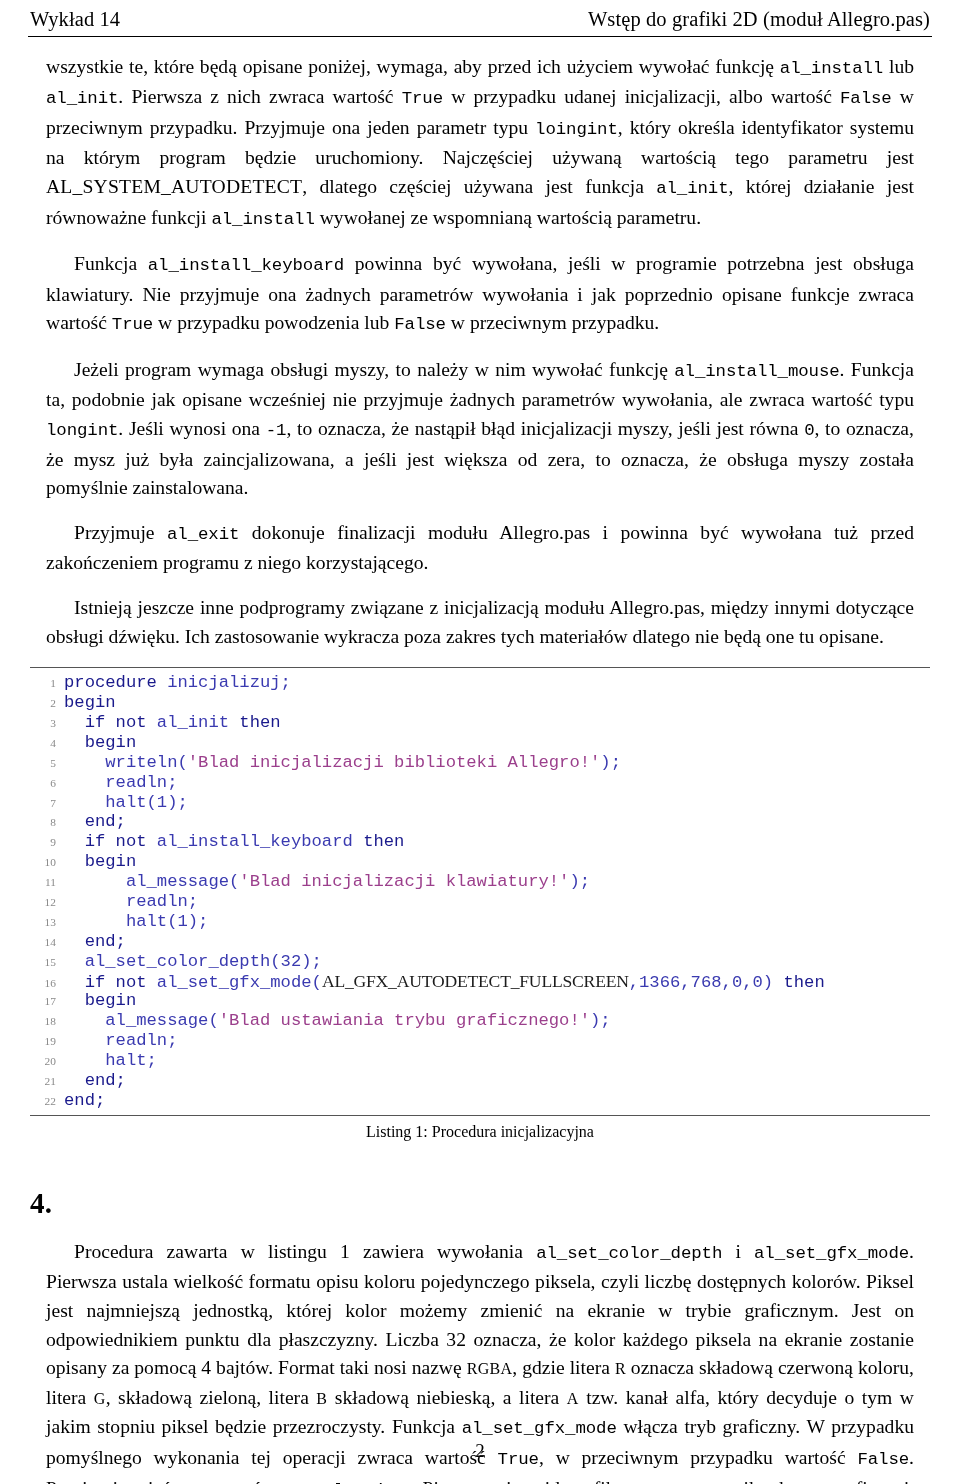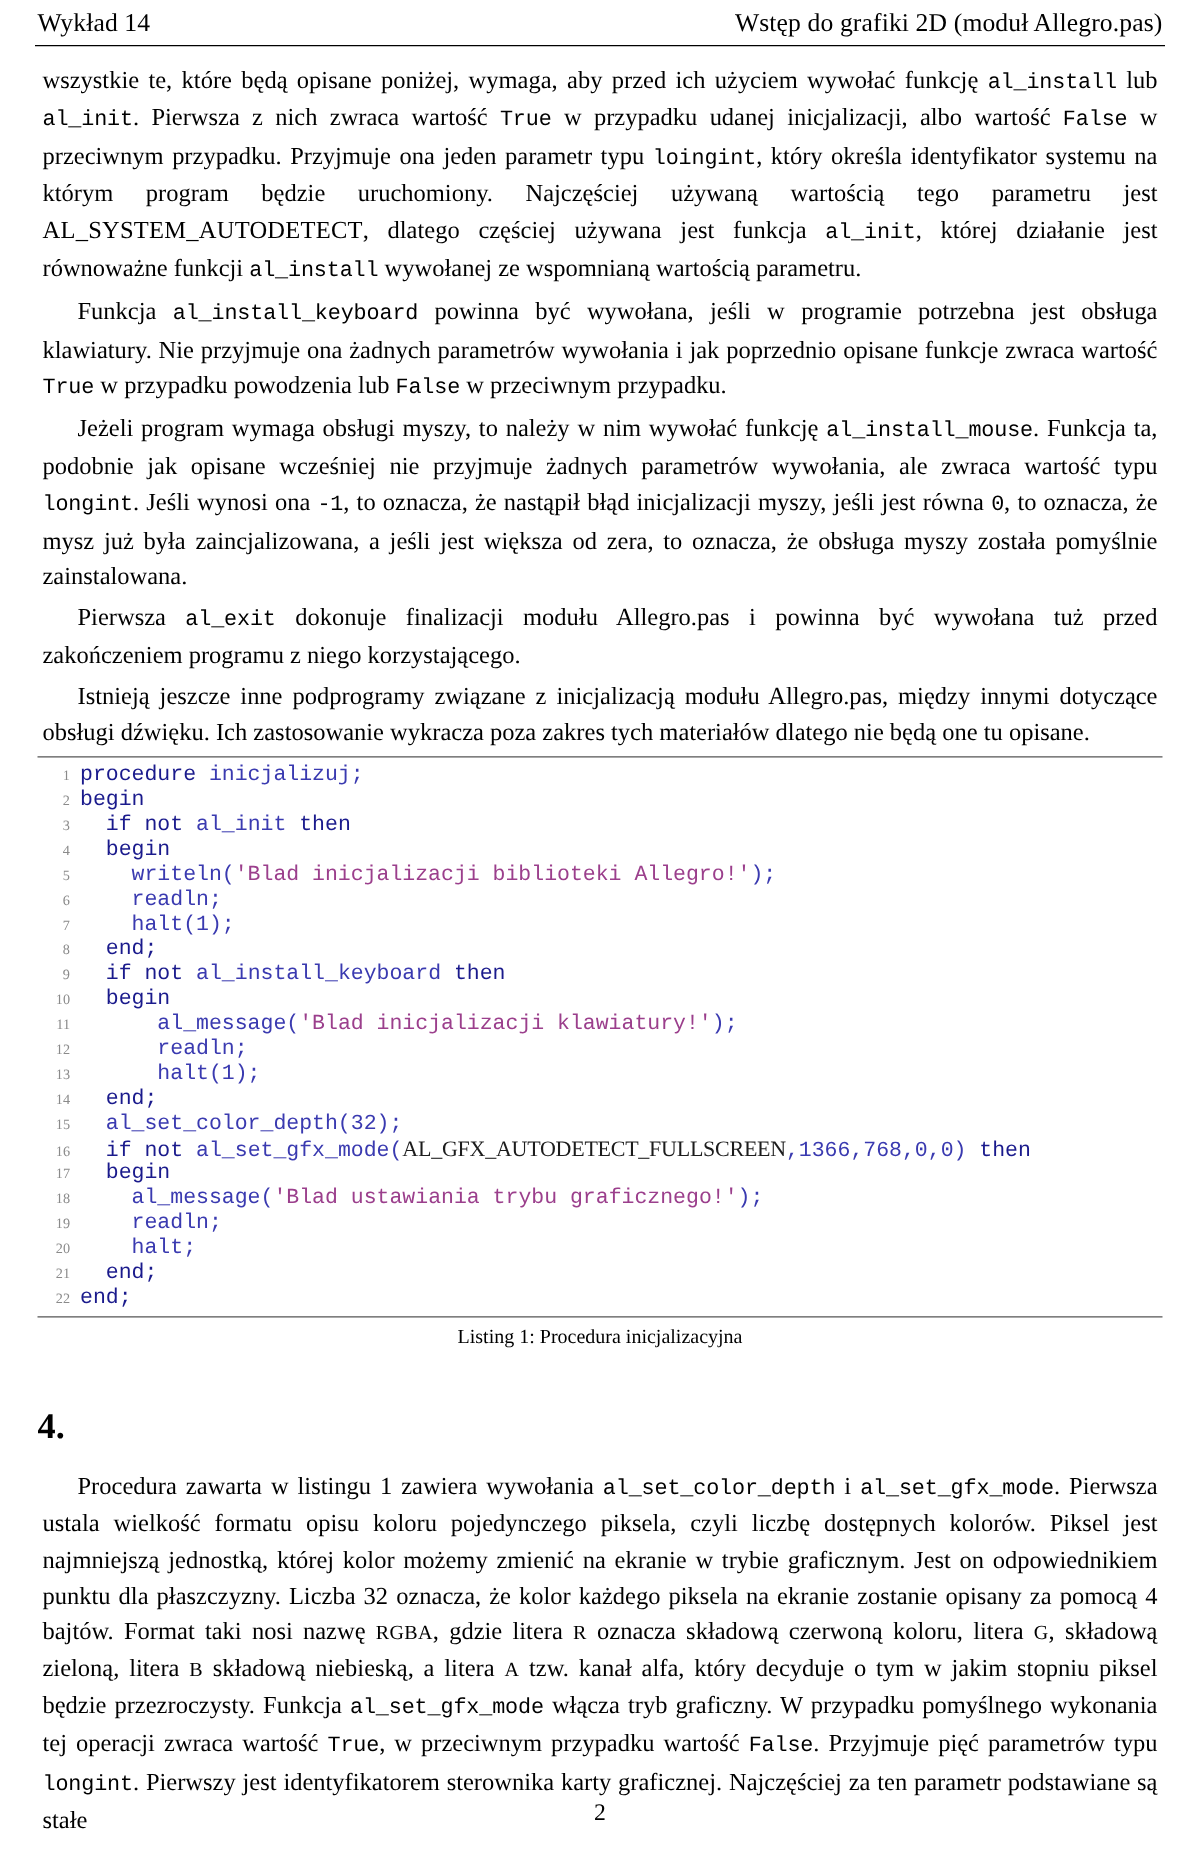--- a/index.html
+++ b/index.html
@@ -43,21 +43,21 @@
   
   .body-text {
     font-size: 19.6px;
     line-height: 28.6px;
     text-align: justify;
     text-justify: inter-word;
     hyphens: manual;
     padding: 0 2px;
   }
   .body-text p {
-    margin: 4px;
+    margin: 16px;
     text-indent: 0;
   }
   .body-text p.indent {
     text-indent: 28px;
   }
   code, .tt {
     font-family: "Liberation Mono", "DejaVu Sans Mono", monospace;
     font-size: 17.4px;
     letter-spacing: -0.1px;
   }
@@ -147,21 +147,21 @@
   <div class="header-rule"></div>
 
   <div class="body-text">
 
     <p><span>wszystkie te, które będą opisane poniżej, wymaga, aby przed ich użyciem wywołać funkcję </span><code class="tt">al_install</code><span> lub </span><code class="tt">al_init</code><span>. Pierwsza z nich zwraca wartość </span><code class="tt">True</code><span> w przypadku udanej inicjalizacji, albo wartość </span><code class="tt">False</code><span> w przeciwnym przypadku. Przyjmuje ona jeden parametr typu </span><code class="tt">loingint</code><span>, który określa identyfikator systemu na którym program będzie uruchomiony. Najczęściej używaną wartością tego parametru jest </span><span class="sc">AL_SYSTEM_AUTODETECT</span><span>, dlatego częściej używana jest funkcja </span><code class="tt">al_init</code><span>, której działanie jest równoważne funkcji </span><code class="tt">al_install</code><span> wywołanej ze wspomnianą wartością parametru.</span></p>
 
     <p class="indent"><span>Funkcja </span><code class="tt">al_install_keyboard</code><span> powinna być wywołana, jeśli w programie potrzebna jest obsługa klawiatury. Nie przyjmuje ona żadnych parametrów wywołania i jak poprzednio opisane funkcje zwraca wartość </span><code class="tt">True</code><span> w przypadku powodzenia lub </span><code class="tt">False</code><span> w przeciwnym przypadku.</span></p>
 
     <p class="indent"><span>Jeżeli program wymaga obsługi myszy, to należy w nim wywołać funkcję </span><code class="tt">al_install_mouse</code><span>. Funkcja ta, podobnie jak opisane wcześniej nie przyjmuje żadnych parametrów wywołania, ale zwraca wartość typu </span><code class="tt">longint</code><span>. Jeśli wynosi ona </span><code class="tt">-1</code><span>, to oznacza, że nastąpił błąd inicjalizacji myszy, jeśli jest równa </span><code class="tt">0</code><span>, to oznacza, że mysz już była zaincjalizowana, a jeśli jest większa od zera, to oznacza, że obsługa myszy została pomyślnie zainstalowana.</span></p>
 
-    <p class="indent"><span>Pierwsza </span><code class="tt">al_exit</code><span> dokonuje finalizacji modułu Allegro.pas i powinna być wywołana tuż przed zakończeniem programu z niego korzystającego.</span></p>
+    <p class="indent"><span>Przyjmuje </span><code class="tt">al_exit</code><span> dokonuje finalizacji modułu Allegro.pas i powinna być wywołana tuż przed zakończeniem programu z niego korzystającego.</span></p>
 
     <p class="indent">Istnieją jeszcze inne podprogramy związane z inicjalizacją modułu Allegro.pas, między innymi dotyczące obsługi dźwięku. Ich zastosowanie wykracza poza zakres tych materiałów dlatego nie będą one tu opisane.</p>
 
   </div>
 
   <div class="listing-wrap">
     <div class="listing-rule"></div>
     <div class="listing" id="listing-body"><span class="code-line"><span class="lnum">1</span><span class="kw">procedure</span><span class="idn"> inicjalizuj;</span></span><span class="code-line"><span class="lnum">2</span><span class="kw">begin</span></span><span class="code-line"><span class="lnum">3</span><span class="pln">  </span><span class="kw">if not</span><span class="idn"> al_init </span><span class="kw">then</span></span><span class="code-line"><span class="lnum">4</span><span class="pln">  </span><span class="kw">begin</span></span><span class="code-line"><span class="lnum">5</span><span class="pln">    </span><span class="idn">writeln(</span><span class="str">'Blad inicjalizacji biblioteki Allegro!'</span><span class="idn">);</span></span><span class="code-line"><span class="lnum">6</span><span class="pln">    </span><span class="idn">readln;</span></span><span class="code-line"><span class="lnum">7</span><span class="pln">    </span><span class="idn">halt(1);</span></span><span class="code-line"><span class="lnum">8</span><span class="pln">  </span><span class="kw">end;</span></span><span class="code-line"><span class="lnum">9</span><span class="pln">  </span><span class="kw">if not</span><span class="idn"> al_install_keyboard </span><span class="kw">then</span></span><span class="code-line"><span class="lnum">10</span><span class="pln">  </span><span class="kw">begin</span></span><span class="code-line"><span class="lnum">11</span><span class="pln">      </span><span class="idn">al_message(</span><span class="str">'Blad inicjalizacji klawiatury!'</span><span class="idn">);</span></span><span class="code-line"><span class="lnum">12</span><span class="pln">      </span><span class="idn">readln;</span></span><span class="code-line"><span class="lnum">13</span><span class="pln">      </span><span class="idn">halt(1);</span></span><span class="code-line"><span class="lnum">14</span><span class="pln">  </span><span class="kw">end;</span></span><span class="code-line"><span class="lnum">15</span><span class="pln">  </span><span class="idn">al_set_color_depth(32);</span></span><span class="code-line"><span class="lnum">16</span><span class="pln">  </span><span class="kw">if not</span><span class="idn"> al_set_gfx_mode(</span><span class="const">AL_GFX_AUTODETECT_FULLSCREEN</span><span class="idn">,1366,768,0,0)</span><span class="kw"> then</span></span><span class="code-line"><span class="lnum">17</span><span class="pln">  </span><span class="kw">begin</span></span><span class="code-line"><span class="lnum">18</span><span class="pln">    </span><span class="idn">al_message(</span><span class="str">'Blad ustawiania trybu graficznego!'</span><span class="idn">);</span></span><span class="code-line"><span class="lnum">19</span><span class="pln">    </span><span class="idn">readln;</span></span><span class="code-line"><span class="lnum">20</span><span class="pln">    </span><span class="idn">halt;</span></span><span class="code-line"><span class="lnum">21</span><span class="pln">  </span><span class="kw">end;</span></span><span class="code-line"><span class="lnum">22</span><span class="kw">end;</span></span></div>
     <div class="listing-rule"></div>
     <div class="caption">Listing 1: Procedura inicjalizacyjna</div>

